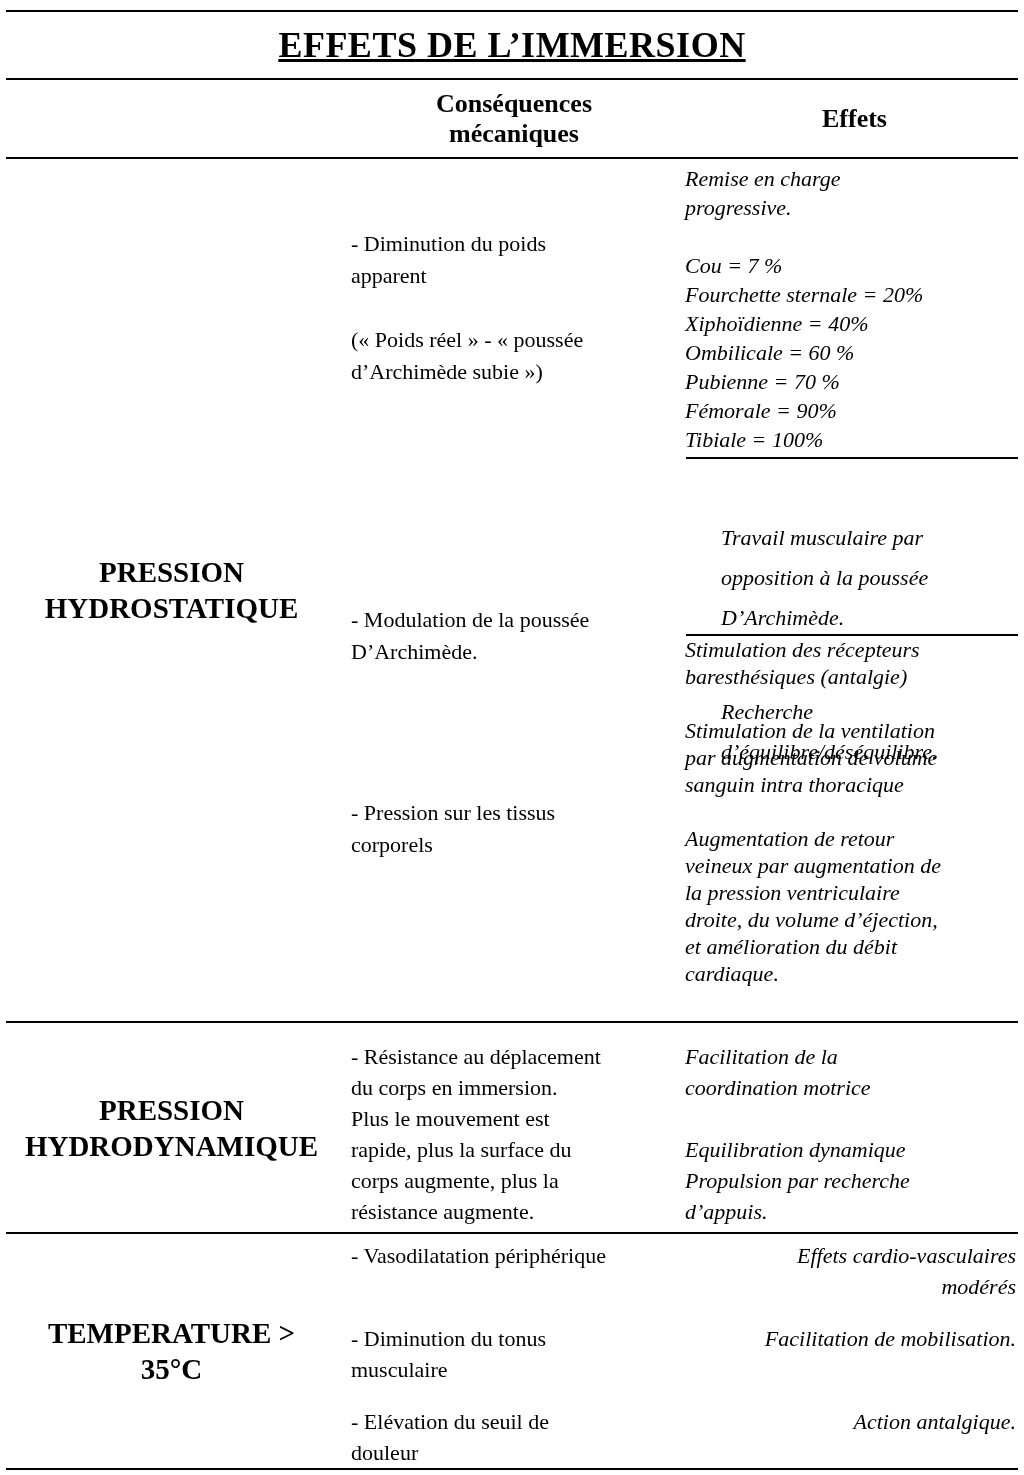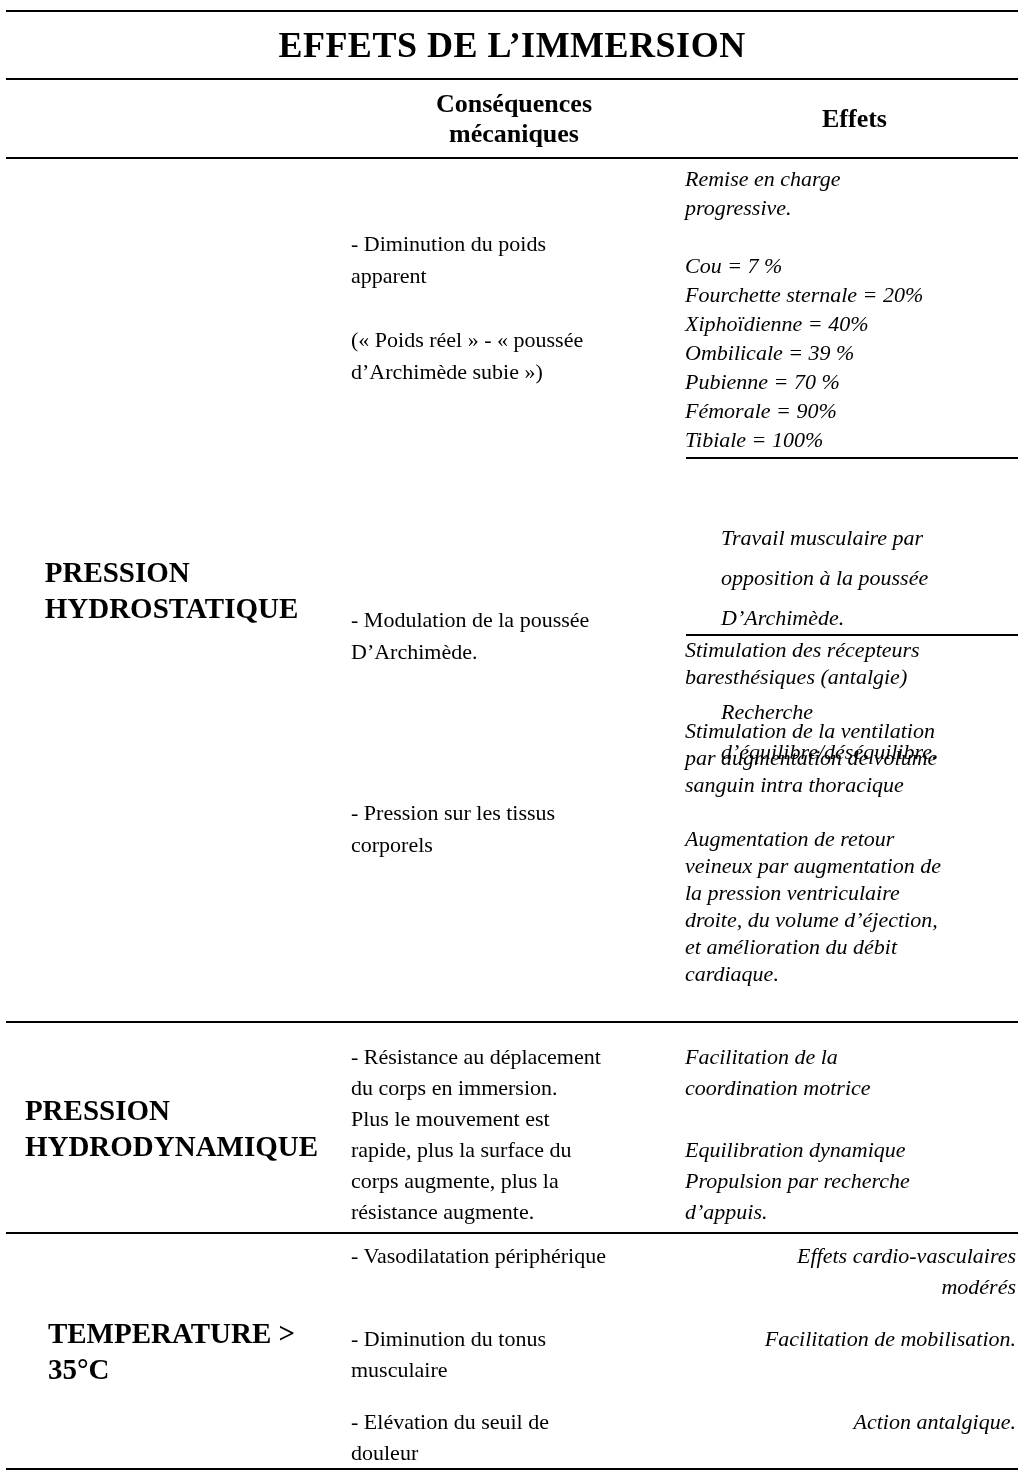--- a/index.html
+++ b/index.html
@@ -1,26 +1,26 @@
 <!DOCTYPE html>
 <html><head>
 <meta charset="utf-8">
 <style>
   html,body { margin:0; padding:0; background:#fff; }
   body { width:1024px; font-family:"Liberation Serif","DejaVu Serif",serif; color:#000; }
   .page { position:relative; width:1024px; height:1475px; background:#fff; padding-top:10px; box-sizing:border-box; }
   .rule { height:2px; background:#000; margin:0 6px; }
   .rule-part { height:2px; background:#000; margin-left:343px; margin-right:6px; }
-  .title-row { height:66px; display:flex; align-items:center; justify-content:center; }
+  .title-row { height:66px; display:flex; align-items:center; justify-content:center;text-decoration:underline; }
   .title-row .txt { font-weight:bold; font-size:36px; letter-spacing:0.5px; }
   .header-row { height:77px; display:grid; grid-template-columns:343px 342px 1fr; }
   .hcell { display:flex; align-items:center; justify-content:center; text-align:center; }
   .hcell .txt { font-weight:bold; font-size:26px; line-height:30px; white-space:pre-line; }
   .group { display:grid; grid-template-columns:343px 1fr; }
-  .rowhead { display:flex; align-items:center; justify-content:center; }
+  .rowhead { display:flex; align-items:center; justify-content:center; text-align:center; }
   .rowhead .txt { font-weight:bold; font-size:29px; line-height:36px; white-space:pre-line; }
   .subrow { display:grid; grid-template-columns:342px 1fr; }
   .cons .txt { font-size:22px; line-height:32px; white-space:pre-line; }
   .cons { padding-left:8px; box-sizing:border-box; }
   .cons.vcenter { display:flex; align-items:center; }
   .eff { font-style:italic; font-size:22px; white-space:pre-line; padding-right:8px; box-sizing:border-box; }
   .sub1 { height:298px; }
   .sub1 .eff { line-height:29px; padding-top:5px; }
   .sub2 { height:175px; }
   .sub2 .eff { line-height:40px; padding-top:19px;margin-left:36px; }
@@ -77,21 +77,21 @@
 
 (« Poids réel » - « poussée
 d’Archimède subie »)</div>
         </div>
         <div class="eff">Remise en charge
 progressive.
 
 Cou = 7 %
 Fourchette sternale = 20%
 Xiphoïdienne = 40%
-Ombilicale = 39 %
+Ombilicale = 60 %
 Pubienne = 70 %
 Fémorale = 90%
 Tibiale = 100%</div>
       </div>
       <div class="rule-part"></div>
       <div class="subrow sub2">
         <div class="cons vcenter">
           <div class="txt">- Modulation de la poussée
 D’Archimède.</div>
         </div>

